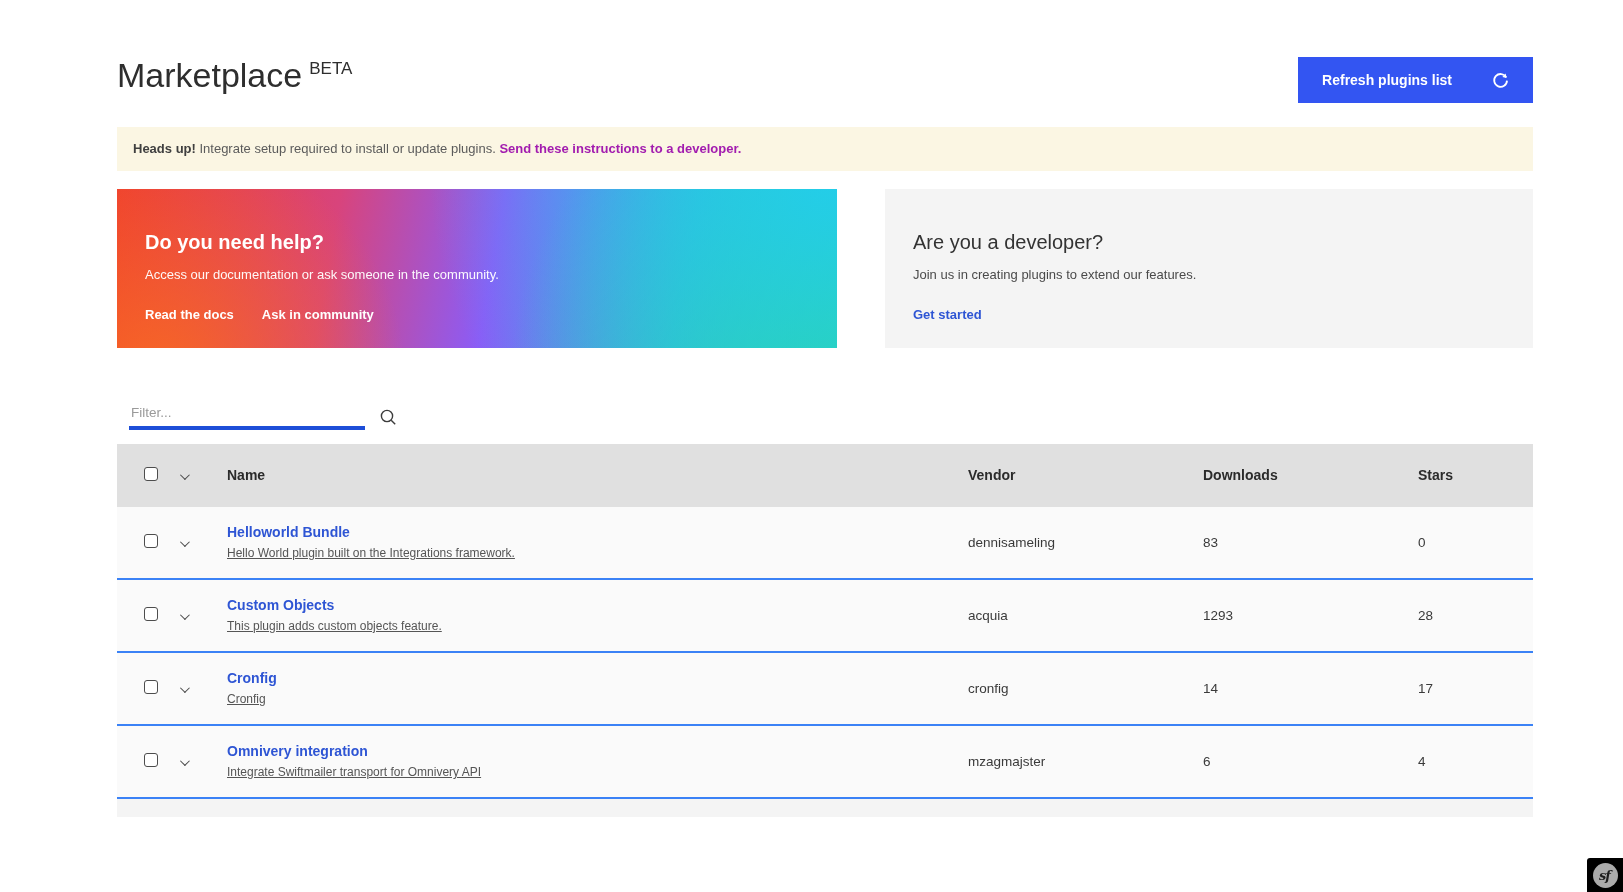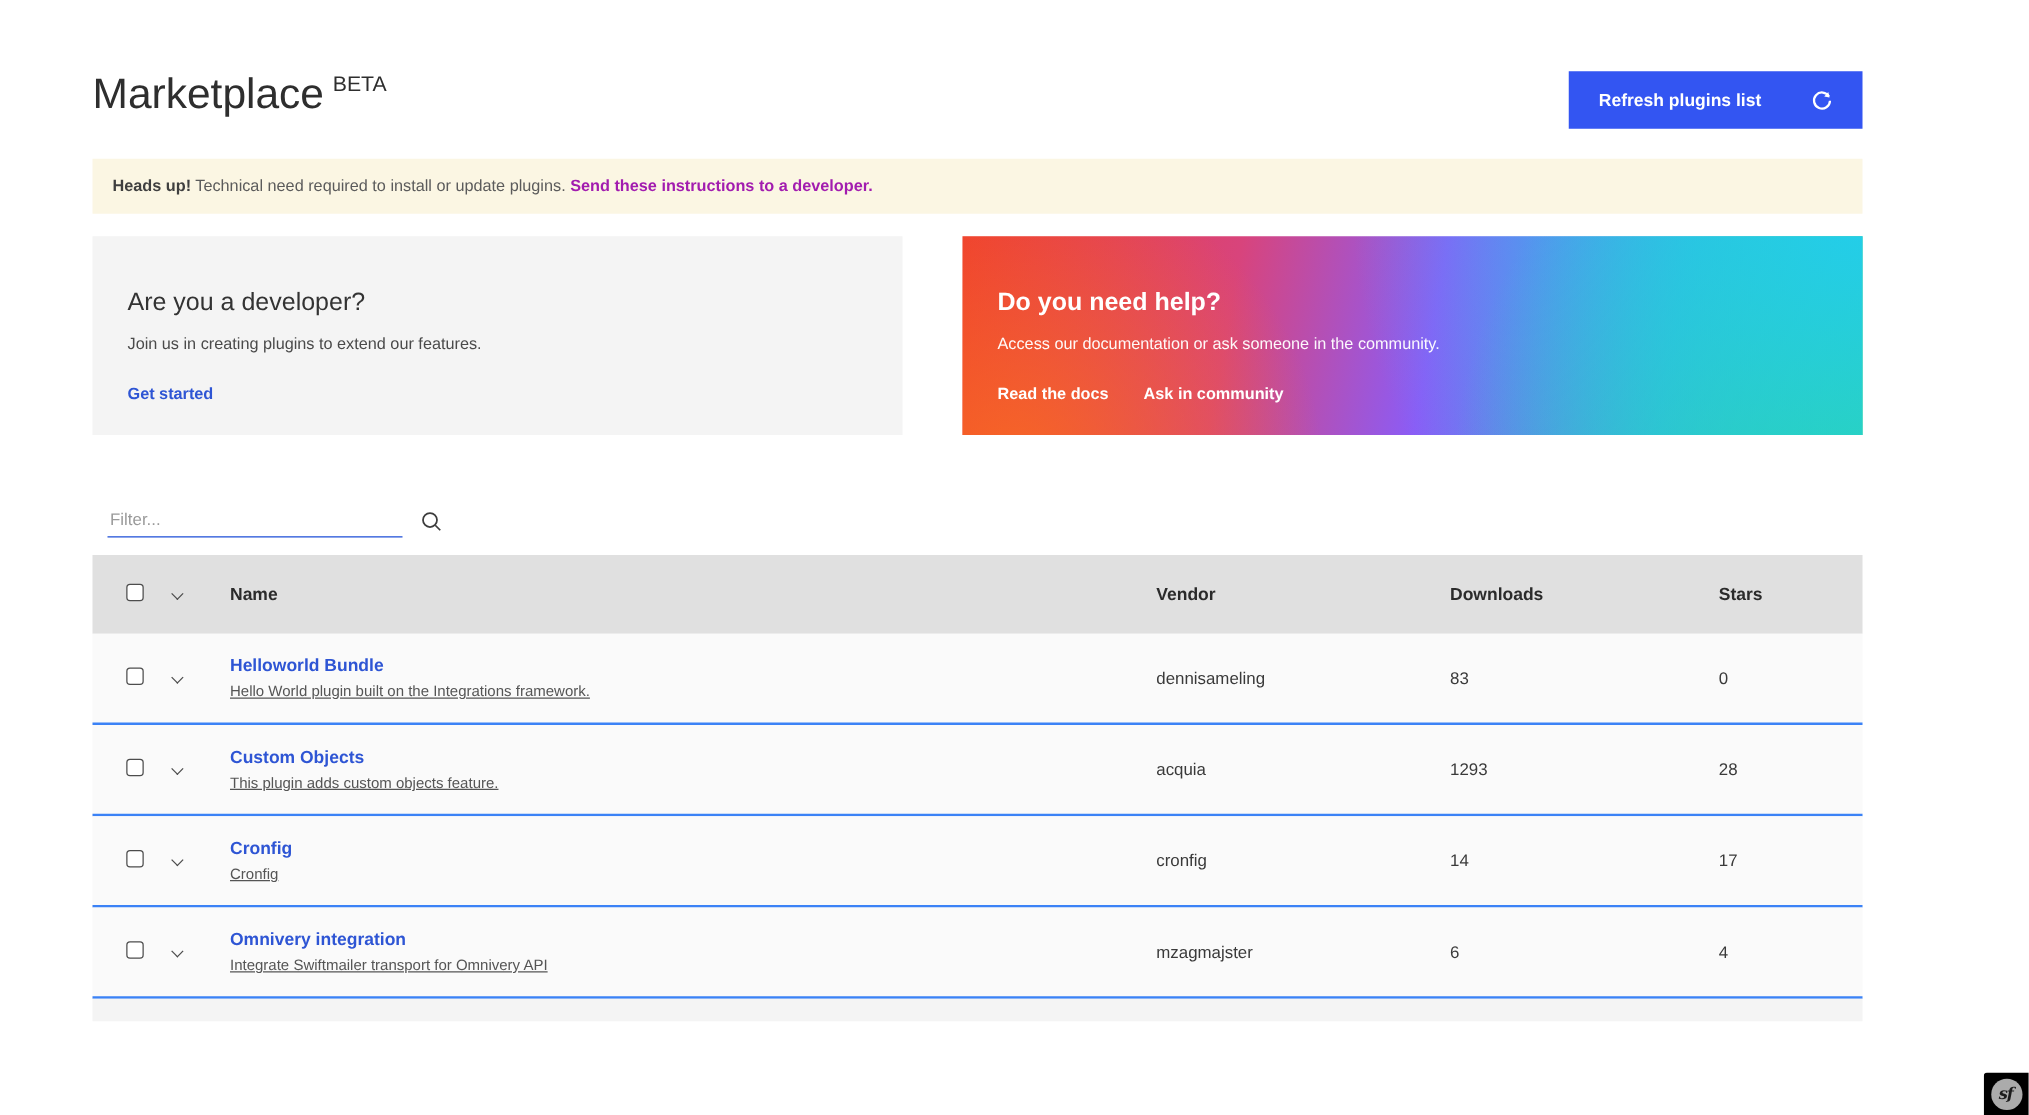--- a/index.html
+++ b/index.html
@@ -2,21 +2,21 @@
 <html><head>
 <meta charset="utf-8">
 <style>
   * { box-sizing: border-box; }
   html,body { margin:0; padding:0; }
   body {
     width:1623px; height:892px; overflow:hidden;
     background:#ffffff; color:#333;
     font-family:"Liberation Sans", sans-serif;
   }
-  .wrap { margin-left:74px; width:1416px; }
+  .wrap { margin-left:117px; width:1416px; }
 
   
   .topbar { display:flex; justify-content:space-between; align-items:flex-start; padding-top:55px; }
   .page-title { margin:0; font-size:34px; font-weight:500; color:#2e2e2e; line-height:1.2; }
   .beta { font-size:17px; font-weight:400; position:relative; top:-13px; margin-left:7px; color:#2e2e2e; }
   .refresh-btn {
     background:#3355f2; color:#fff; border:none; cursor:pointer;
     height:46px; margin-top:2px; padding:0 24px;
     font-family:inherit; font-size:14px; font-weight:700;
     display:flex; align-items:center; gap:40px;
@@ -49,21 +49,21 @@
   .card p { margin:0 0 25px 0; font-size:13px; }
   .card-help p { color:rgba(255,255,255,.96); }
   .card-dev p { color:#4a4a4a; }
   .card-links { display:flex; gap:28px; }
   .card-help a { color:#fff; font-size:13px; font-weight:700; text-decoration:none; }
   .card-dev a { color:#2e55d4; font-size:13px; font-weight:700; text-decoration:none; }
 
   
   .filter-row { margin-top:50px; padding-left:12px; display:flex; align-items:flex-end; gap:14px; height:32px; }
   .filter-input {
-    width:236px; border:none; border-bottom:1px solid #1d4ed8; outline:none;
+    width:236px; border:none; border-bottom:4px solid #1d4ed8; outline:none;
     background:transparent; padding:6px 2px; font-family:inherit; font-size:13.5px; color:#14532d;
   }
   .filter-input::placeholder { color:#9a9a9a; }
   .search-btn { background:none; border:none; padding:0 0 4px 0; cursor:pointer; }
   .search-btn svg { display:block; }
 
   
   .table { margin-top:14px; font-size:13.5px; }
   .grid { display:grid; grid-template-columns:60px 50px 1fr 235px 215px 115px; align-items:center; }
   .thead { background:#e0e0e0; height:63px; }
@@ -110,37 +110,37 @@
       <span>
         <svg width="17" height="17" viewBox="0 0 17 17">
           <path d="M14.2 5.3 A6.4 6.4 0 1 0 15 8.6" fill="none" stroke="#fff" stroke-width="1.8"></path>
           <path d="M13.6 1.6 L14.6 5.9 L10.4 5.1 Z" fill="#fff"></path>
         </svg>
       </span>
     </button>
   </div>
 
   <div class="alert">
-    <b>Heads up!</b><span> Technical need required to install or update plugins. </span><a href="#">Send these instructions to a developer.</a>
+    <b>Heads up!</b><span> Integrate setup required to install or update plugins. </span><a href="#">Send these instructions to a developer.</a>
   </div>
 
   <div class="cards">
-    <div class="card card-dev">
-      <h2>Are you a developer?</h2>
-      <p>Join us in creating plugins to extend our features.</p>
-      <div class="card-links">
-        <a href="#">Get started</a>
-      </div>
-    </div>
     <div class="card card-help">
       <h2>Do you need help?</h2>
       <p>Access our documentation or ask someone in the community.</p>
       <div class="card-links">
         <a href="#">Read the docs</a>
         <a href="#">Ask in community</a>
+      </div>
+    </div>
+    <div class="card card-dev">
+      <h2>Are you a developer?</h2>
+      <p>Join us in creating plugins to extend our features.</p>
+      <div class="card-links">
+        <a href="#">Get started</a>
       </div>
     </div>
   </div>
 
   <div class="filter-row">
     <input class="filter-input" type="text" placeholder="Filter..." style="">
     <button class="search-btn">
       <span>
         <svg width="18" height="18" viewBox="0 0 18 18">
           <circle cx="8" cy="8" r="5.6" fill="none" stroke="#3c3c3c" stroke-width="1.4"></circle>

